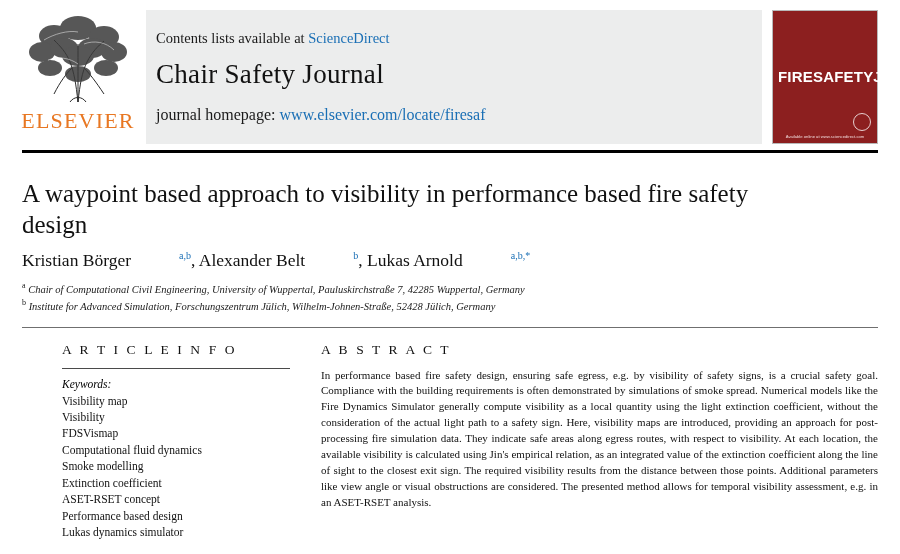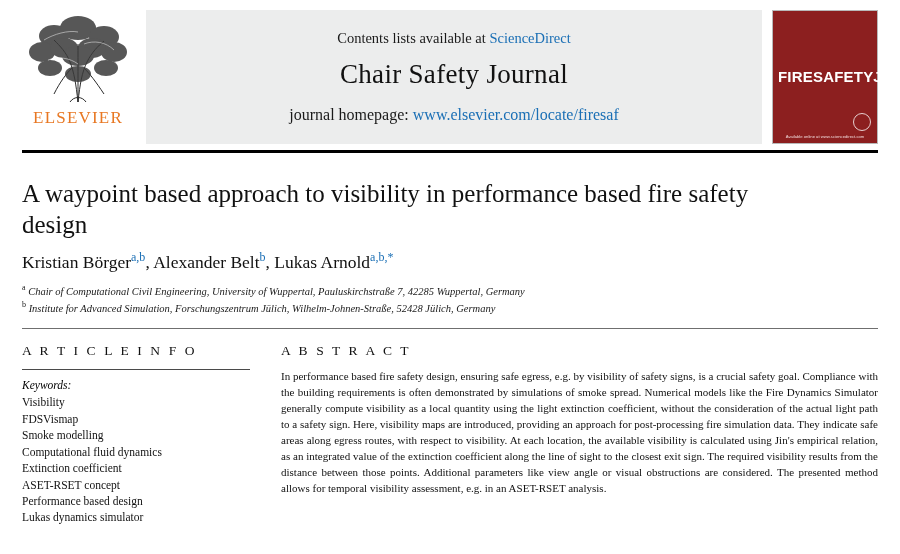--- a/index.html
+++ b/index.html
@@ -35,33 +35,33 @@
     display: flex;
     flex-direction: column;
     align-items: center;
     justify-content: flex-start;
     padding-top: 4px;
     box-sizing: border-box;
   }
   .tree-svg { display: block; }
   .elsevier-word {
     font-family: "Liberation Serif", serif;
-    font-size: 17px;
+    font-size: 22px;
     letter-spacing: 1.2px;
     color: #e87722;
     margin-top: 2px;
     font-weight: normal;
   }
   .header-center {
     flex: 1 1 auto;
     background: #eceded;
     margin: 4px 0 4px 12px;
     display: flex;
     flex-direction: column;
-    align-items: center;
+    align-items: flex-start;
     justify-content: center;
     text-align: center;
     padding: 8px 10px;
     box-sizing: border-box;
   }
   .contents-line {
     font-size: 14.5px;
     color: #1a1a1a;
     margin-bottom: 12px;
   }
@@ -159,23 +159,24 @@
     margin: 0 0 10px 0;
     color: #111;
     max-width: 730px;
   }
   .authors {
     font-size: 17.5px;
     margin: 0 0 9px 0;
     color: #111;
   }
   .authors sup {
-    font-size: 12px;
+    font-size: 10px;
     color: #1a6fb5;
     vertical-align: super;
+    margin-left: 48px;
   }
   .affil {
     font-family: "Liberation Serif", serif;
     font-style: italic;
     font-size: 10.5px;
     line-height: 1.5;
     color: #1a1a1a;
   }
   .affil sup {
     font-style: normal;
@@ -187,20 +188,21 @@
     height: 1px;
     background: #6f6f6f;
     margin: 12px 22px 0 22px;
   }
 
   
   .columns {
     display: flex;
     padding: 14px 22px 0 22px;
     box-sizing: border-box;
+    margin-left: 40px;
   }
   .col-left {
     flex: 0 0 245px;
     width: 245px;
     padding-right: 18px;
     box-sizing: border-box;
   }
   .col-right {
     flex: 1 1 auto;
     padding-left: 14px;
@@ -326,24 +328,25 @@
   </div>
 
   <div class="rule-thin"></div>
 
   <div class="columns">
     <div class="col-left">
       <div class="sec-head">A R T I C L E   I N F O</div>
       <div class="kw-rule"></div>
       <div class="kw-label">Keywords:</div>
       <ul class="kw-list">
+        <li>Visibility map</li>
         <li>Visibility</li>
         <li>FDSVismap</li>
+        <li>Computational fluid dynamics</li>
         <li>Smoke modelling</li>
-        <li>Computational fluid dynamics</li>
         <li>Extinction coefficient</li>
         <li>ASET-RSET concept</li>
         <li>Performance based design</li>
         <li>Lukas dynamics simulator</li>
       </ul>
     </div>
 
     <div class="col-right">
       <div class="sec-head">A B S T R A C T</div>
       <p class="abstract-text">In performance based fire safety design, ensuring safe egress, e.g. by visibility of safety signs, is a crucial safety goal. Compliance with the building requirements is often demonstrated by simulations of smoke spread. Numerical models like the Fire Dynamics Simulator generally compute visibility as a local quantity using the light extinction coefficient, without the consideration of the actual light path to a safety sign. Here, visibility maps are introduced, providing an approach for post-processing fire simulation data. They indicate safe areas along egress routes, with respect to visibility. At each location, the available visibility is calculated using Jin's empirical relation, as an integrated value of the extinction coefficient along the line of sight to the closest exit sign. The required visibility results from the distance between those points. Additional parameters like view angle or visual obstructions are considered. The presented method allows for temporal visibility assessment, e.g. in an ASET-RSET analysis.</p>

